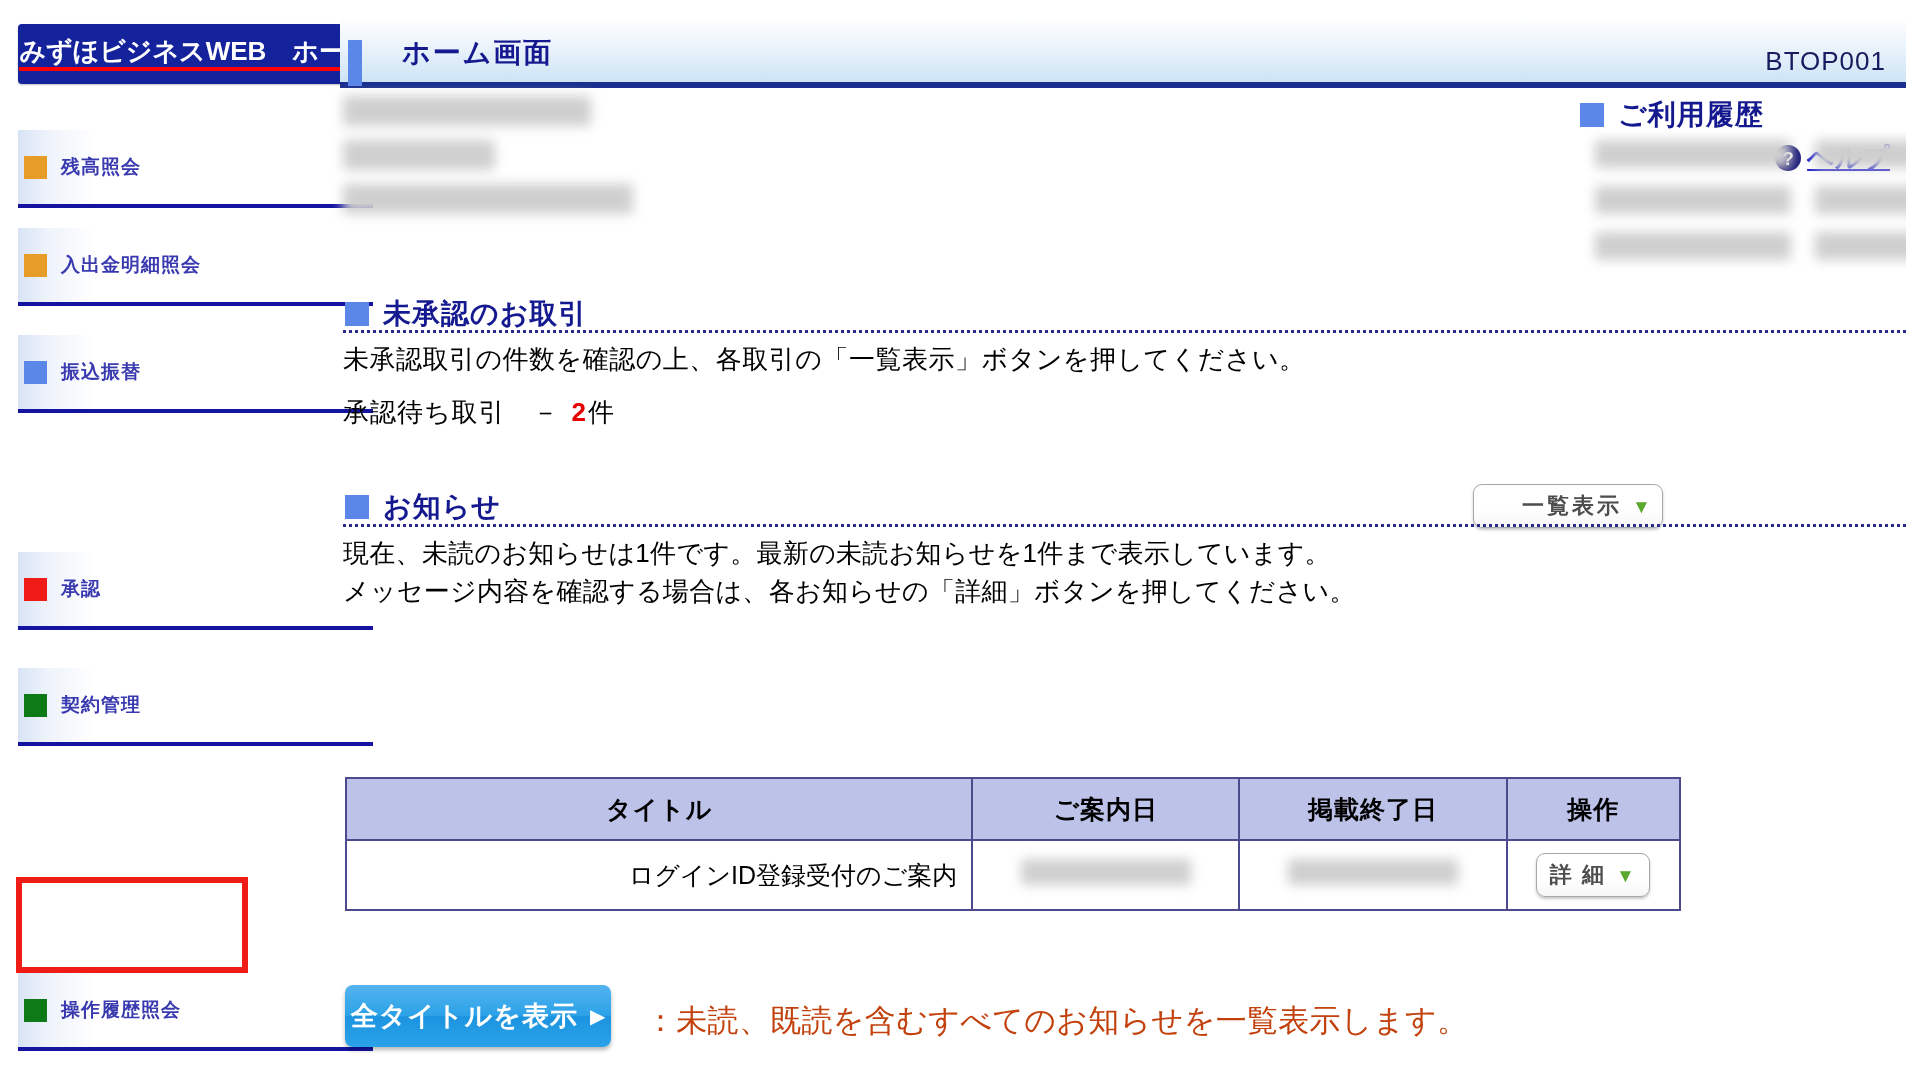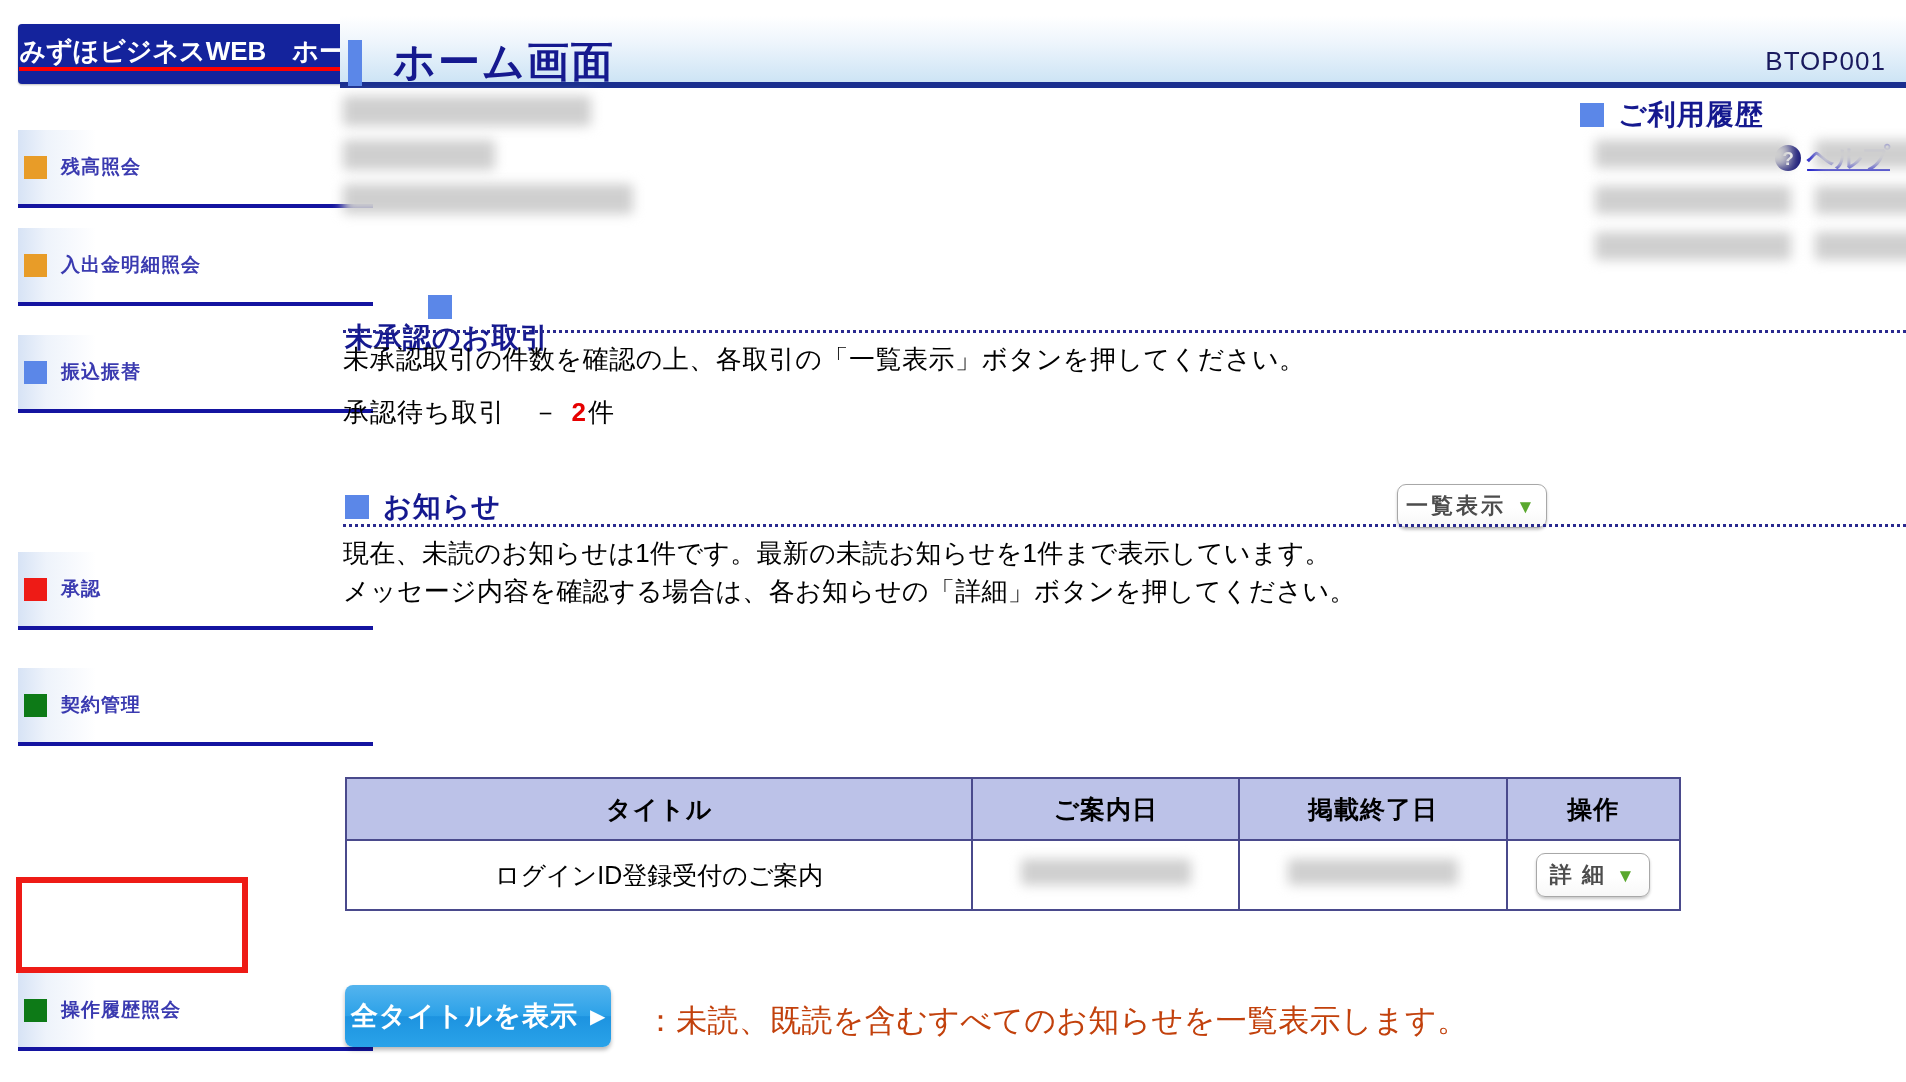--- a/index.html
+++ b/index.html
@@ -61,22 +61,22 @@
     position:absolute;left:-60px;top:16px;width:1566px;height:72px;
     background:linear-gradient(to bottom,#ffffff 0%,#eef5fc 40%,#cde4f5 100%);
     border-bottom:6px solid #1a2f8f;
     box-sizing:border-box;
   }
   #header-accent{
     position:absolute;left:8px;top:24px;width:14px;height:46px;
     background:#5b87e8;
   }
   #page-title{
-    position:absolute;left:53px;top:18px;
-    font-size:42px;font-weight:700;color:#15198f;letter-spacing:2px;
+    position:absolute;left:62px;top:18px;
+    font-size:28px;font-weight:700;color:#15198f;letter-spacing:2px;
   }
   #screen-id{
     position:absolute;right:20px;top:30px;
     font-size:26px;color:#1a1a5e;letter-spacing:1px;
   }
 
   
   #help-link{
     position:absolute;right:16px;top:140px;
     display:flex;align-items:center;gap:6px;cursor:pointer;
@@ -114,21 +114,21 @@
   .dotted-rule{
     position:absolute;height:0;border-top:3px dotted #2a2a8f;
   }
 
   
   #usage-head{left:1180px;top:96px;}
   #usage-rows{position:absolute;left:1195px;top:140px;}
   #usage-rows .urow{display:flex;gap:24px;margin-bottom:18px;}
 
   
-  #unapproved-head{left:-55px;top:295px;flex-direction:column;}
+  #unapproved-head{left:-55px;top:295px;}
   #unapproved-rule{left:-57px;top:330px;width:1563px;}
   #unapproved-desc{
     position:absolute;left:-57px;top:342px;
     font-size:26px;color:#000;letter-spacing:0.5px;
   }
   #pending-row{
     position:absolute;left:-57px;top:395px;
     display:flex;align-items:center;
   }
   #pending-label{font-size:26px;color:#000;letter-spacing:1px;}
@@ -141,22 +141,22 @@
     border-radius:9px;
     box-shadow:0 2px 3px rgba(0,0,0,.22);
     display:inline-flex;align-items:center;justify-content:center;
     cursor:pointer;
     font-weight:700;color:#4d4d4d;
   }
   .gray-btn .tri{
     color:#5aa82e;margin-left:10px;font-size:19px;line-height:1;
   }
   #list-btn{
-    position:absolute;left:997px;top:484px;
-    width:148px;height:42px;font-size:22px;letter-spacing:3px;
+    position:absolute;left:1073px;top:484px;
+    width:148px;height:42px;font-size:22px;letter-spacing:3px;padding-left:40px;
   }
 
   
   #notice-head{left:-55px;top:488px;}
   #notice-rule{left:-57px;top:524px;width:1563px;}
   #notice-desc{
     position:absolute;left:-57px;top:535px;
     font-size:26px;color:#000;line-height:1.45;letter-spacing:0.3px;
   }
 
@@ -172,21 +172,21 @@
     color:#000;font-size:25px;font-weight:700;
     height:58px;letter-spacing:1px;
   }
   #notice-table td{
     border:2px solid #4a4a8c;
     background:#ffffff;
     height:68px;
     font-size:25px;color:#000;
     padding:0 14px;
   }
-  #notice-table td.c-title{text-align:center;}
+  #notice-table td.c-title{text-align:right;}
   #notice-table td.c-date{text-align:center;}
   #notice-table td.c-op{text-align:center;padding:0;}
   #detail-btn{
     width:112px;height:42px;font-size:22px;letter-spacing:2px;
     margin:0 auto;
   }
 
   
   #all-title-btn{
     position:absolute;left:-55px;top:985px;

